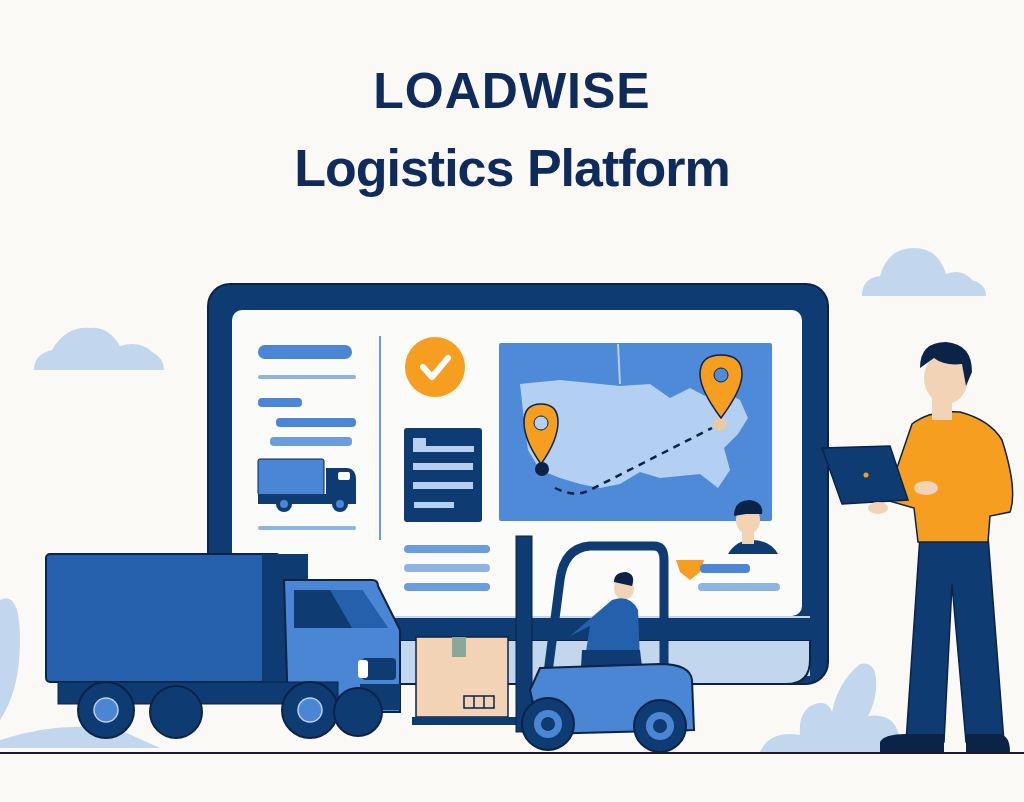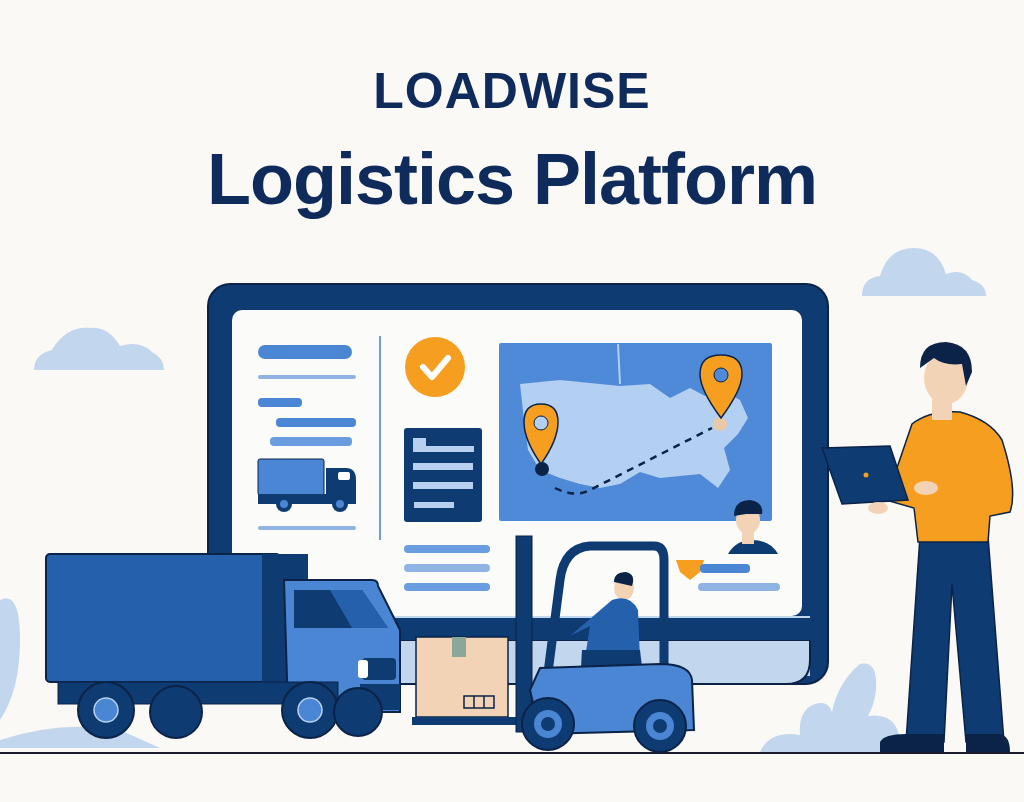--- a/index.html
+++ b/index.html
@@ -1,19 +1,19 @@
 <!DOCTYPE html>
 <html><head>
 <meta charset="utf-8">
 <style>
   html, body { margin:0; padding:0; }
   body { width:1024px; height:802px; background:#fbf9f5; position:relative; overflow:hidden; font-family:"Liberation Sans", sans-serif; }
   .title { position:absolute; left:0; width:1024px; text-align:center; color:#0f2b5b; font-weight:bold; margin:0; }
   .t1 { top:62px; font-size:50px; letter-spacing:1px; }
-  .t2 { top:138px; font-size:72px; letter-spacing:-1px; }
+  .t2 { top:138px; font-size:52px; letter-spacing:-1px; }
   svg.scene { position:absolute; left:0; top:0; }
 </style>
 </head>
 <body>
 
 <h1 class="title t1">LOADWISE</h1>
 <h2 class="title t2">Logistics Platform</h2>
 
 <svg class="scene" width="1024" height="802" viewBox="0 0 1024 802">
 

